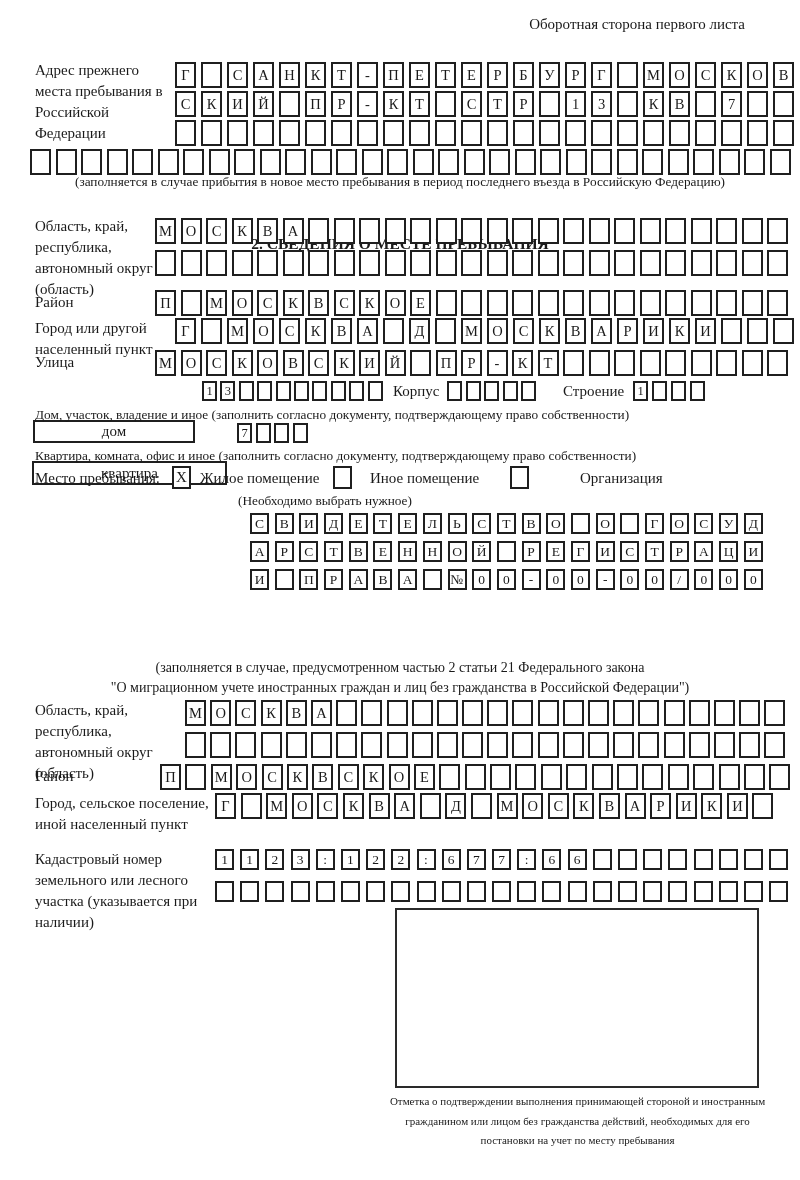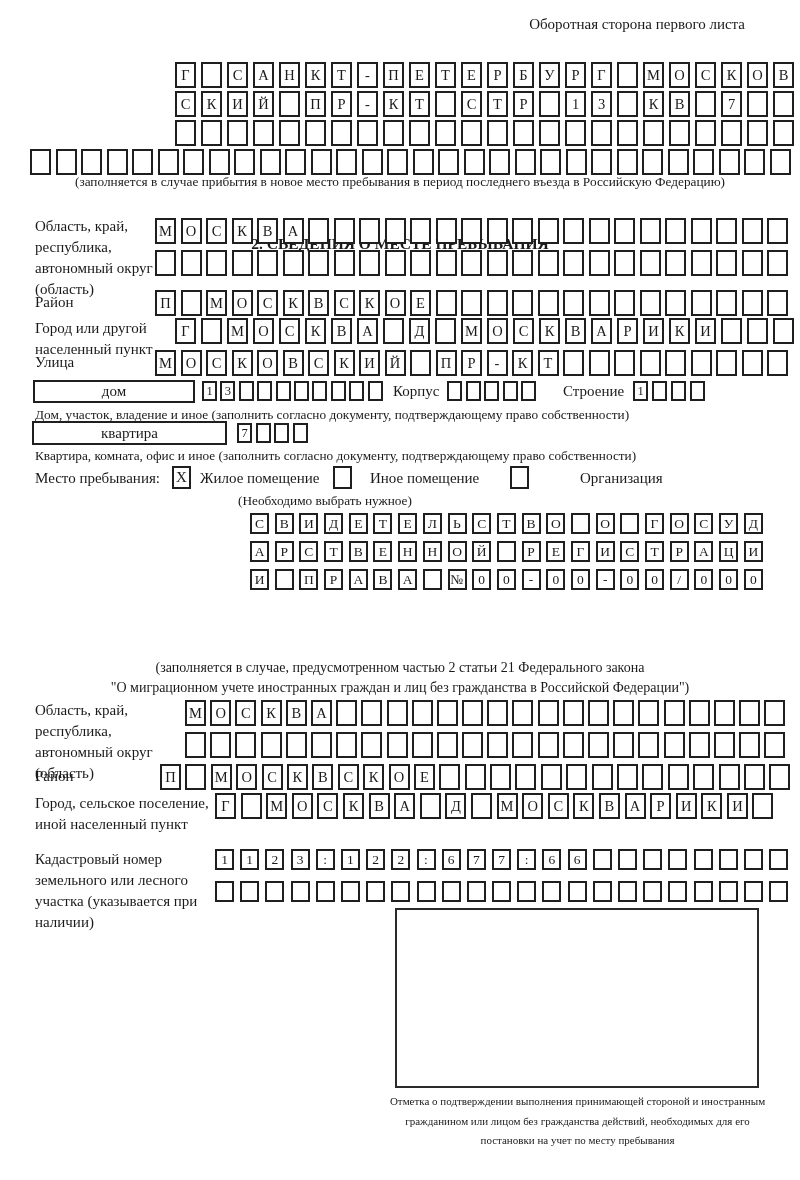--- a/index.html
+++ b/index.html
@@ -9,32 +9,33 @@
   .note{position:absolute;font-size:13.3px;line-height:18px;}
   .center{left:0;width:800px;text-align:center;}
   .title{position:absolute;font-weight:bold;font-size:15.5px;margin-top:43px;}
   .hdr{position:absolute;top:16px;right:55px;font-size:15px;}
   .cbrow{position:absolute;display:flex;}
   .cbox{flex:0 0 auto;width:21px;height:26px;border:2px solid #1f1f1f;box-sizing:border-box;
         display:flex;align-items:center;justify-content:center;font-size:14.5px;background:#fff;}
   .bx-md .cbox{width:19px;height:21px;font-size:13.5px;}
   .bx-sm .cbox{width:15px;height:20px;font-size:12.5px;}
   .widebox{position:absolute;border:2px solid #1f1f1f;box-sizing:border-box;background:#fff;
-        display:flex;align-items:center;justify-content:center;font-size:15px;}
+        display:flex;align-items:center;justify-content:center;font-size:15px;margin-top:40px;}
   .chk{position:absolute;width:19px;height:23px;border:2px solid #1f1f1f;box-sizing:border-box;
         display:flex;align-items:center;justify-content:center;font-size:15px;background:#fff;}
   .bigbox{position:absolute;border:2px solid #2a2a2a;background:#fff;}
 </style>
 </head>
 <body>
 
 <div class="page">
 
   <div class="hdr">Оборотная сторона первого листа</div>
 
+  <div class="lbl" style="left:35px;top:60px;width:140px;">Адрес прежнего места пребывания в Российской Федерации</div>
   <div class="cbrow" style="left:175px;top:62px;gap:5px;">
       <span class="cbox">Г</span>
       <span class="cbox"></span>
       <span class="cbox">С</span>
       <span class="cbox">А</span>
       <span class="cbox">Н</span>
       <span class="cbox">К</span>
       <span class="cbox">Т</span>
       <span class="cbox">-</span>
       <span class="cbox">П</span>

